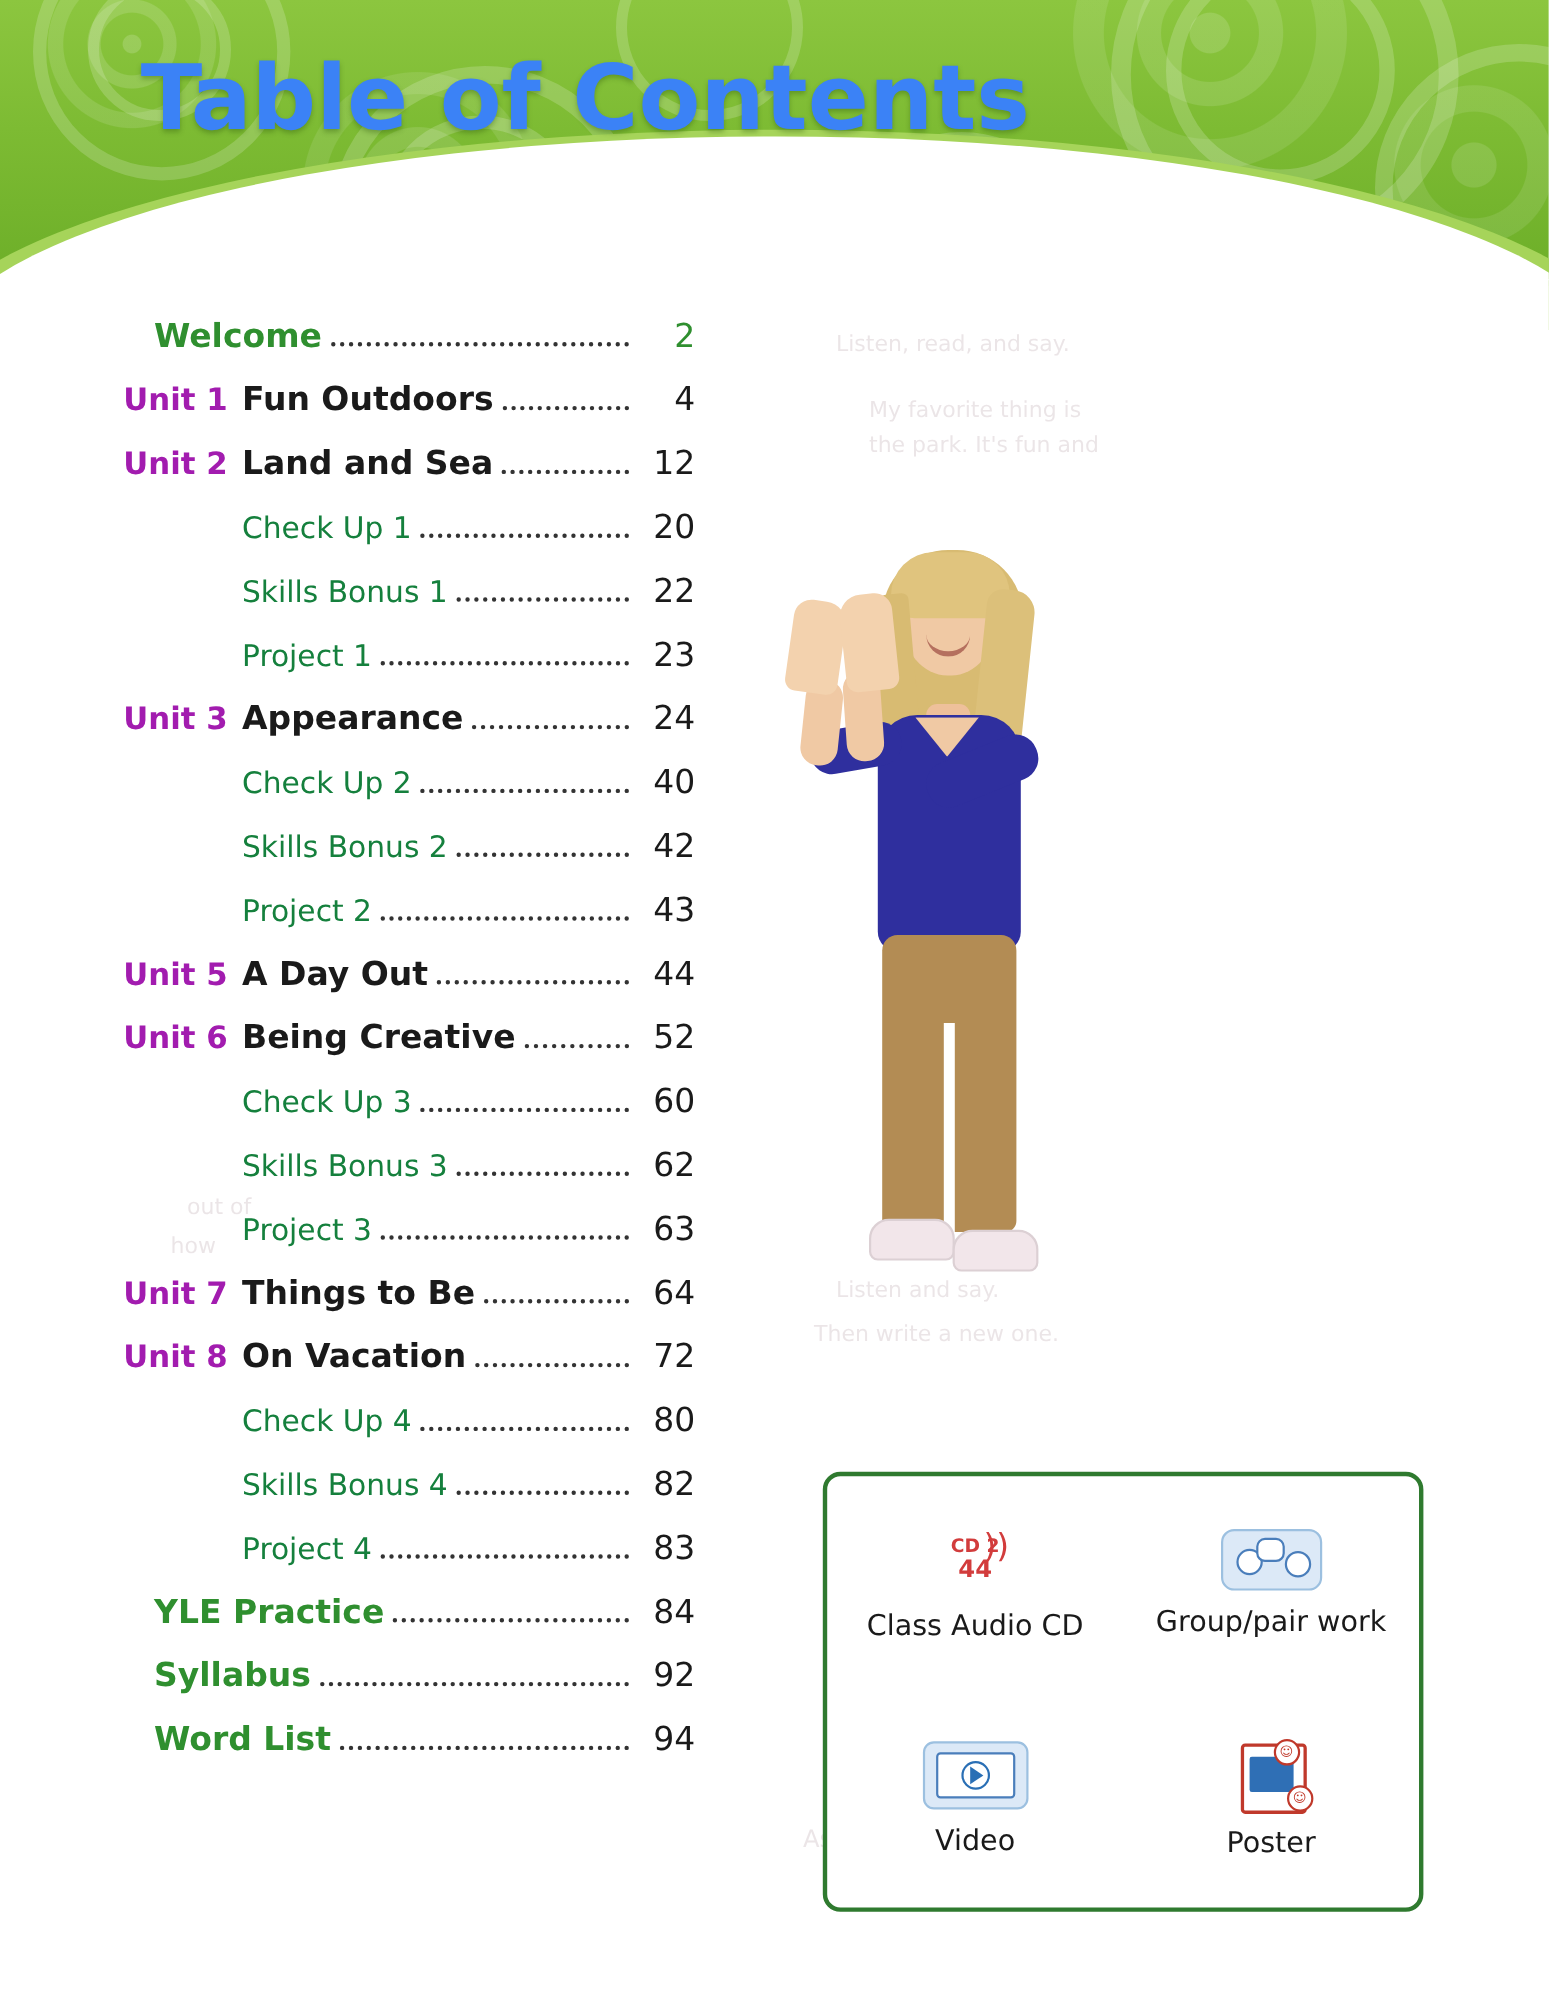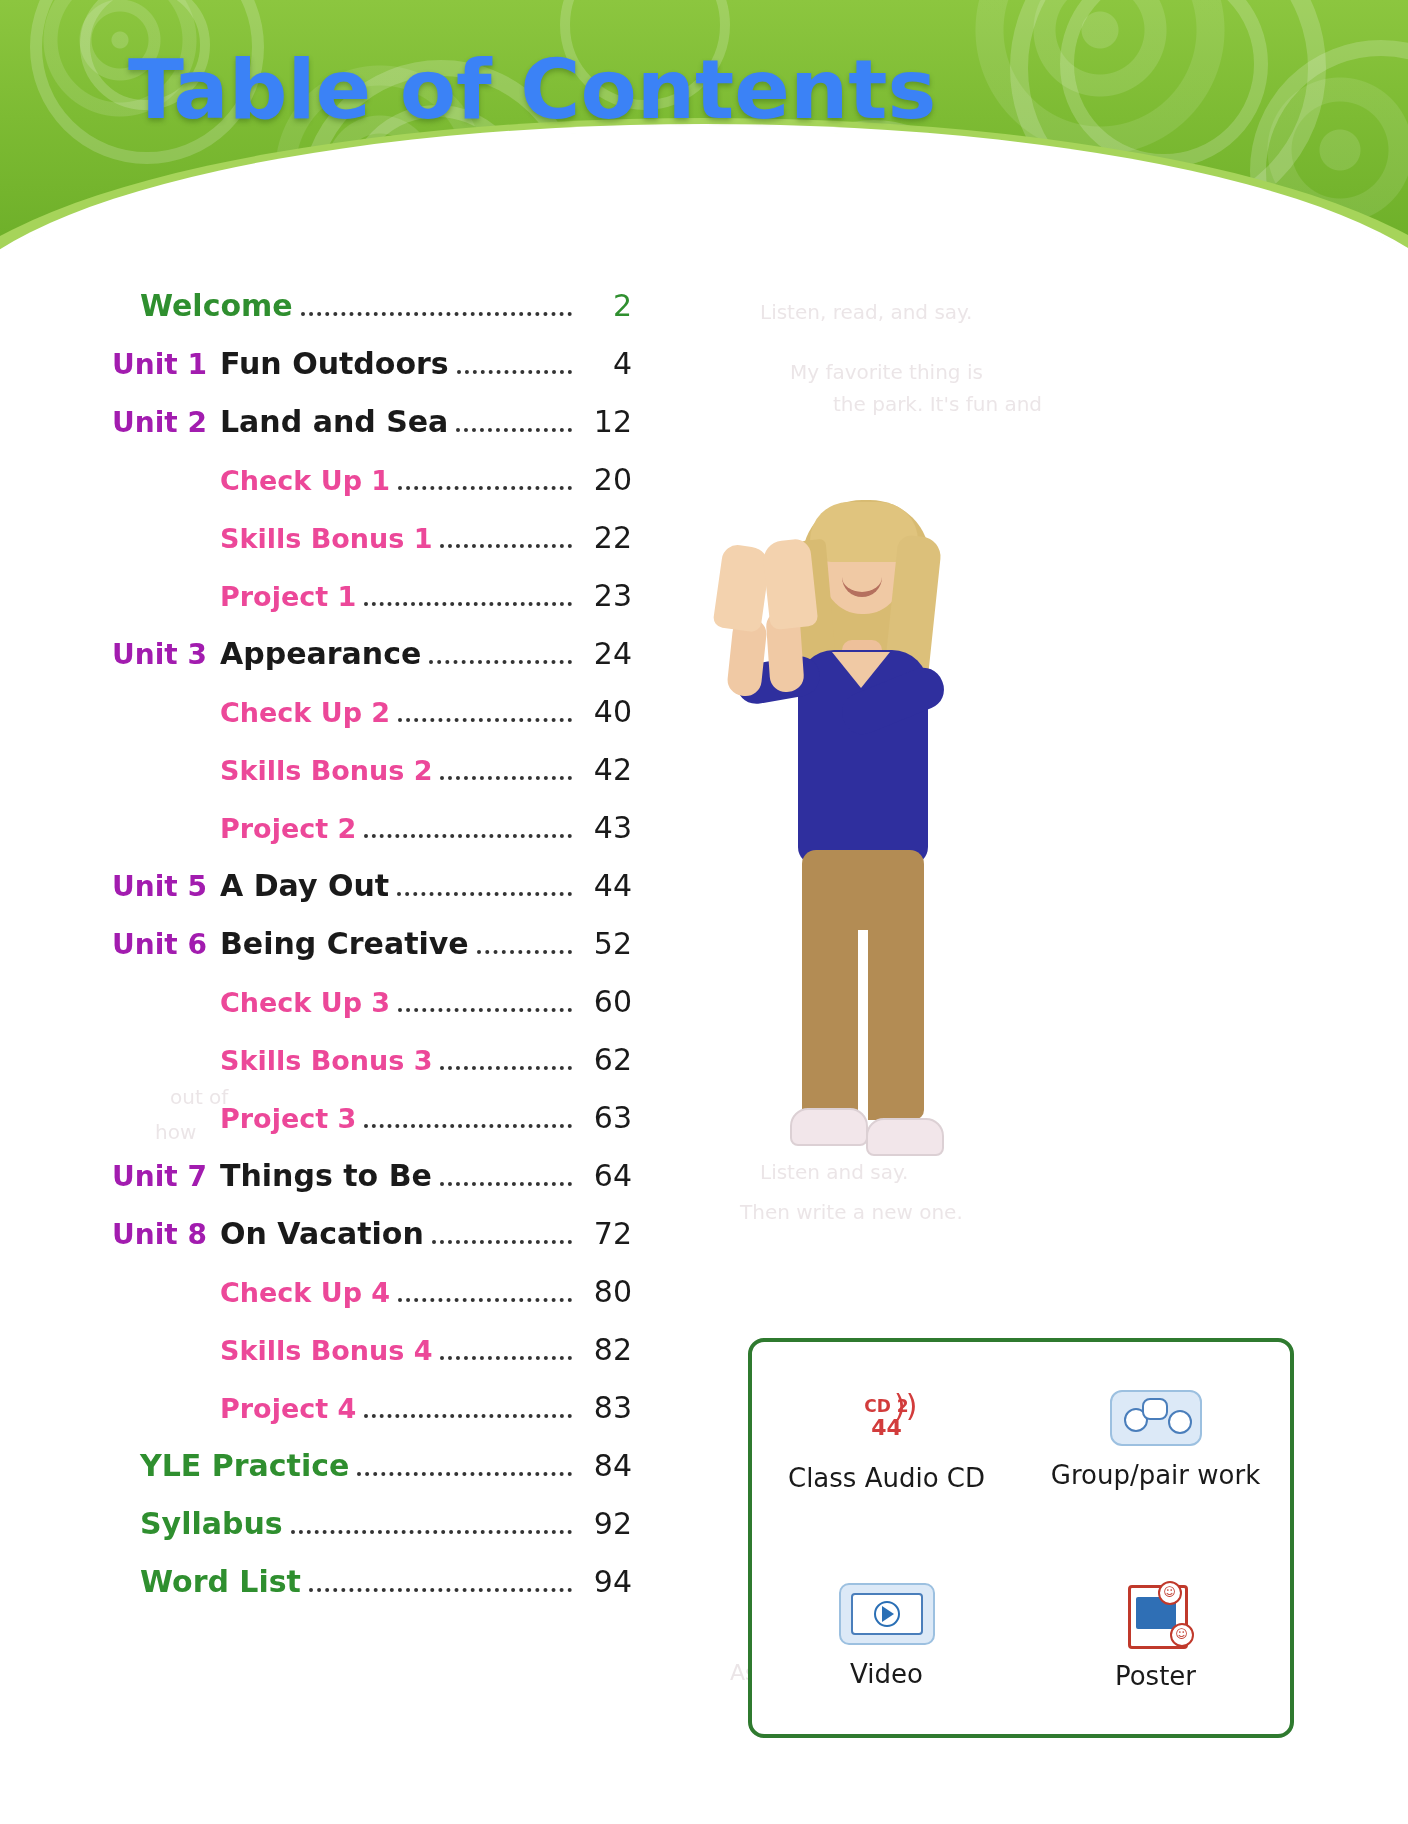--- a/index.html
+++ b/index.html
@@ -100,22 +100,22 @@
   .lbl-main {
     font-size: 30px;
     font-weight: bold;
     color: #1a1a1a;
     white-space: nowrap;
     font-family: "DejaVu Sans", sans-serif;
   }
   .lbl-main.green { color: #2f8f2f; margin-left: 28px; }
   .lbl-sub {
     font-size: 27px;
-    font-weight: bold;
-    color: #ec4899;
+    font-weight: normal;
+    color: #15803d;
     white-space: nowrap;
     font-family: "DejaVu Sans", sans-serif;
   }
   .dots {
     flex: 1 1 auto;
     border-bottom: 4px dotted #333;
     margin: 0 8px 9px 8px;
     min-width: 24px;
     height: 0;
   }
@@ -379,21 +379,21 @@
   <div class="ring" style="left:560px; top:-60px;  width:150px; height:150px; border-width:10px;"></div>
 
   <div class="header-curve-green"></div>
   <div class="header-curve"></div>
 
   <div class="header-title">Table of Contents</div>
 </div>
 
 <div class="ghost" style="left:760px; top:300px;">Listen, read, and say.</div>
 <div class="ghost" style="left:790px; top:360px; font-size:20px;">My favorite thing is</div>
-<div class="ghost" style="left:790px; top:392px; font-size:20px;margin-left:43px;">the park. It's fun and</div>
+<div class="ghost" style="left:790px; top:392px; font-size:20px;">the park. It's fun and</div>
 <div class="ghost" style="left:170px; top:1085px; font-size:20px;">out of</div>
 <div class="ghost" style="left:155px; top:1120px; font-size:20px;">how</div>
 <div class="ghost" style="left:760px; top:1160px; font-size:20px;">Listen and say.</div>
 <div class="ghost" style="left:740px; top:1200px; font-size:20px;">Then write a new one.</div>
 <div class="ghost" style="left:730px; top:1660px; font-size:22px;">Ask and answer with your classmates.</div>
 
 <div class="toc">
 
   <div class="toc-row">
     <span class="lbl-main green">Welcome</span>

